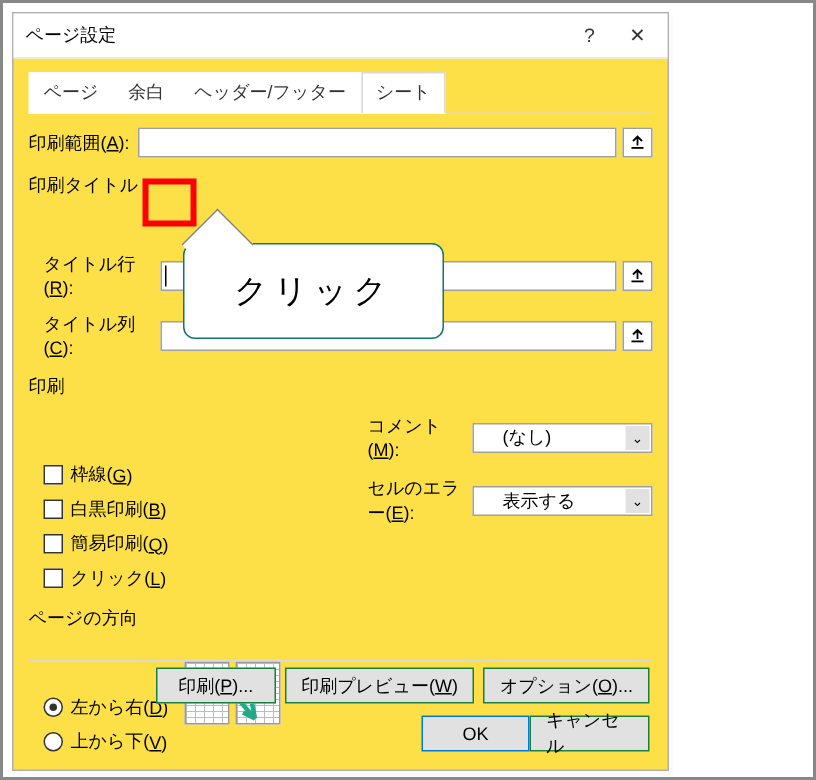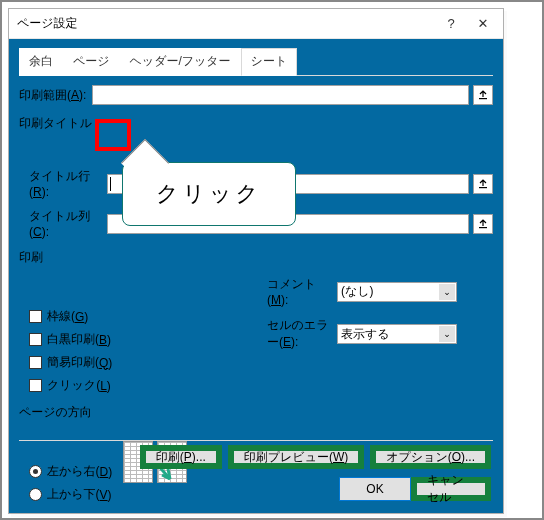--- a/index.html
+++ b/index.html
@@ -1,18 +1,18 @@
 <!DOCTYPE html>
 <html><head>
 <meta charset="utf-8">
 <style>
   * { box-sizing: border-box; font-family: "Yu Gothic UI", "Meiryo", sans-serif; }
   body { margin: 0; background: #fff; }
   .outer { border: 2px solid #888; width: 544px; height: 520px; position: relative; background: #fff; }
-  .dlg { position: absolute; left: 6px; top: 6px; width: 496px; height: 506px; border: 1px solid #b0b0b0; background: #0369a1; box-shadow: 3px 3px 0 rgba(0,0,0,0.02); }
+  .dlg { position: absolute; left: 6px; top: 6px; width: 438px; height: 506px; border: 1px solid #b0b0b0; background: #fde047; box-shadow: 3px 3px 0 rgba(0,0,0,0.02); }
   .titlebar { height: 30px; background: #fff; display: flex; align-items: center; padding: 0 4px 0 8px; border-bottom: 1px solid #e8e8e8; }
   .titlebar .title { font-size: 12px; color: #000; flex: 1; }
   .titlebar .btn { width: 32px; height: 28px; display: flex; align-items: center; justify-content: center; font-size: 13px; color: #333; }
   .content { position: relative; padding: 8px 10px; }
   .tabs { display: flex; border-bottom: 1px solid #d9d9d9; }
   .tab { padding: 4px 9px 5px 9px; font-size: 12px; color: #333; border: 1px solid transparent; border-bottom: none; position: relative; top: 1px; background: #fff; }
   .tab.active { border-color: #d9d9d9; background: #fff; border-bottom: 1px solid #fff; }
   .row { display: flex; align-items: center; margin-top: 9px; }
   .lbl { font-size: 12px; color: #000; }
   .underline { text-decoration: underline; }
@@ -20,27 +20,27 @@
   .collapse-btn { width: 20px; height: 20px; border: 1px solid #a0a0a0; background: #fff; margin-left: 4px; display: flex; align-items: center; justify-content: center; }
   .collapse-btn svg { width: 10px; height: 10px; }
   .section-lbl { font-size: 12px; color: #000; margin-top: 10px; }
   .indent { padding-left: 10px; margin-top: 36px; }
   .chk-row { display: flex; align-items: center; margin-top: 6px; font-size: 12px; }
   .chk { width: 13px; height: 13px; border: 1px solid #333; margin-right: 5px; background: #fff; }
   .radio { width: 13px; height: 13px; border: 1px solid #333; border-radius: 50%; margin-right: 5px; background: #fff; display: flex; align-items: center; justify-content: center; }
   .radio.sel::after { content: ""; width: 5px; height: 5px; border-radius: 50%; background: #333; }
   .opt-row { display: flex; align-items: center; margin-top: 6px; margin-left: 48px; }
   .opt-lbl { font-size: 12px; width: 70px; }
-  .combo { width: 120px; height: 20px; border: 1px solid #a0a0a0; background: #fff; display: flex; align-items: center; font-size: 12px; padding: 0 3px; position: relative; }
+  .combo { width: 120px; height: 20px; border: 1px solid #a0a0a0; background: #fff; display: flex; align-items: center; font-size: 12px; padding: 0 19px; position: relative; }
   .combo .dd { position: absolute; right: 1px; top: 1px; width: 16px; height: 16px; background: #e1e1e1; display: flex; align-items: center; justify-content: center; font-size: 9px; }
   .order-img { width: 70px; height: 46px; border: 0; margin-left: 8px; display: flex; gap: 4px; align-items: center; justify-content: center; position: relative; }
   .sheeticon { width: 30px; height: 42px; border: 1px solid #999; background: #fff; background-image: repeating-linear-gradient(to bottom, #bbb 0, #bbb 1px, transparent 1px, transparent 4px), repeating-linear-gradient(to right, #bbb 0, #bbb 1px, transparent 1px, transparent 6px); }
   .arrow-svg { position: absolute; left: 18px; top: 4px; }
   .btnrow { position: absolute; right: 12px; bottom: 42px; display: flex; gap: 6px; }
-  .dbtn { min-width: 80px; height: 24px; border: 6px solid #15803d; background: #e1e1e1; font-size: 12px; display: flex; align-items: center; justify-content: center; padding: 0 10px; }
+  .dbtn { min-width: 80px; height: 24px; border: 1px solid #15803d; background: #e1e1e1; font-size: 12px; display: flex; align-items: center; justify-content: center; padding: 0 10px; }
   .bottom { position: absolute; right: 12px; bottom: 10px; display: flex; gap: 0; }
   .okbtn { width: 72px; height: 24px; border: 1px solid #0078d7; background: #e1e1e1; font-size: 12px; display: flex; align-items: center; justify-content: center; }
   .sep { position: absolute; left: 10px; right: 10px; bottom: 70px; height: 1px; background: #d9d9d9; }
   
   .highlight { position: absolute; left: 93px; top: 117px; width: 36px; height: 32px; border: 4px solid #ff0000; pointer-events: none; }
   .callout-tail { position: absolute; left: 126px; top: 144px; width: 34px; height: 34px; background: #fff; border-left: 1px solid #808080; border-top: 1px solid #808080; transform: rotate(45deg); z-index: 3; }
   .callout { position: absolute; left: 120px; top: 160px; width: 174px; height: 64px; background: #fff; border: 1px solid #0f766e; border-radius: 8px; display: flex; align-items: center; justify-content: center; font-size: 22px; letter-spacing: 4px; z-index: 2; box-shadow: 0 0 0 #000; }
   .callout-inner { position: relative; z-index: 4; background: #fff; padding: 0 4px; }
 </style>
 </head>
@@ -48,22 +48,22 @@
 
 <div class="outer">
   <div class="dlg">
     <div class="titlebar">
       <div class="title">ページ設定</div>
       <div class="btn">?</div>
       <div class="btn">✕</div>
     </div>
     <div class="content">
       <div class="tabs">
+        <div class="tab">ページ</div>
         <div class="tab">余白</div>
-        <div class="tab">ページ</div>
         <div class="tab">ヘッダー/フッター</div>
         <div class="tab active">シート</div>
       </div>
 
       <div class="row">
         <span class="lbl"><span>印刷範囲(</span><span class="underline">A</span><span>):</span></span>
         <div style="width:6px"></div>
         <div class="txt"></div>
         <div class="collapse-btn">
           <svg viewBox="0 0 10 10">

